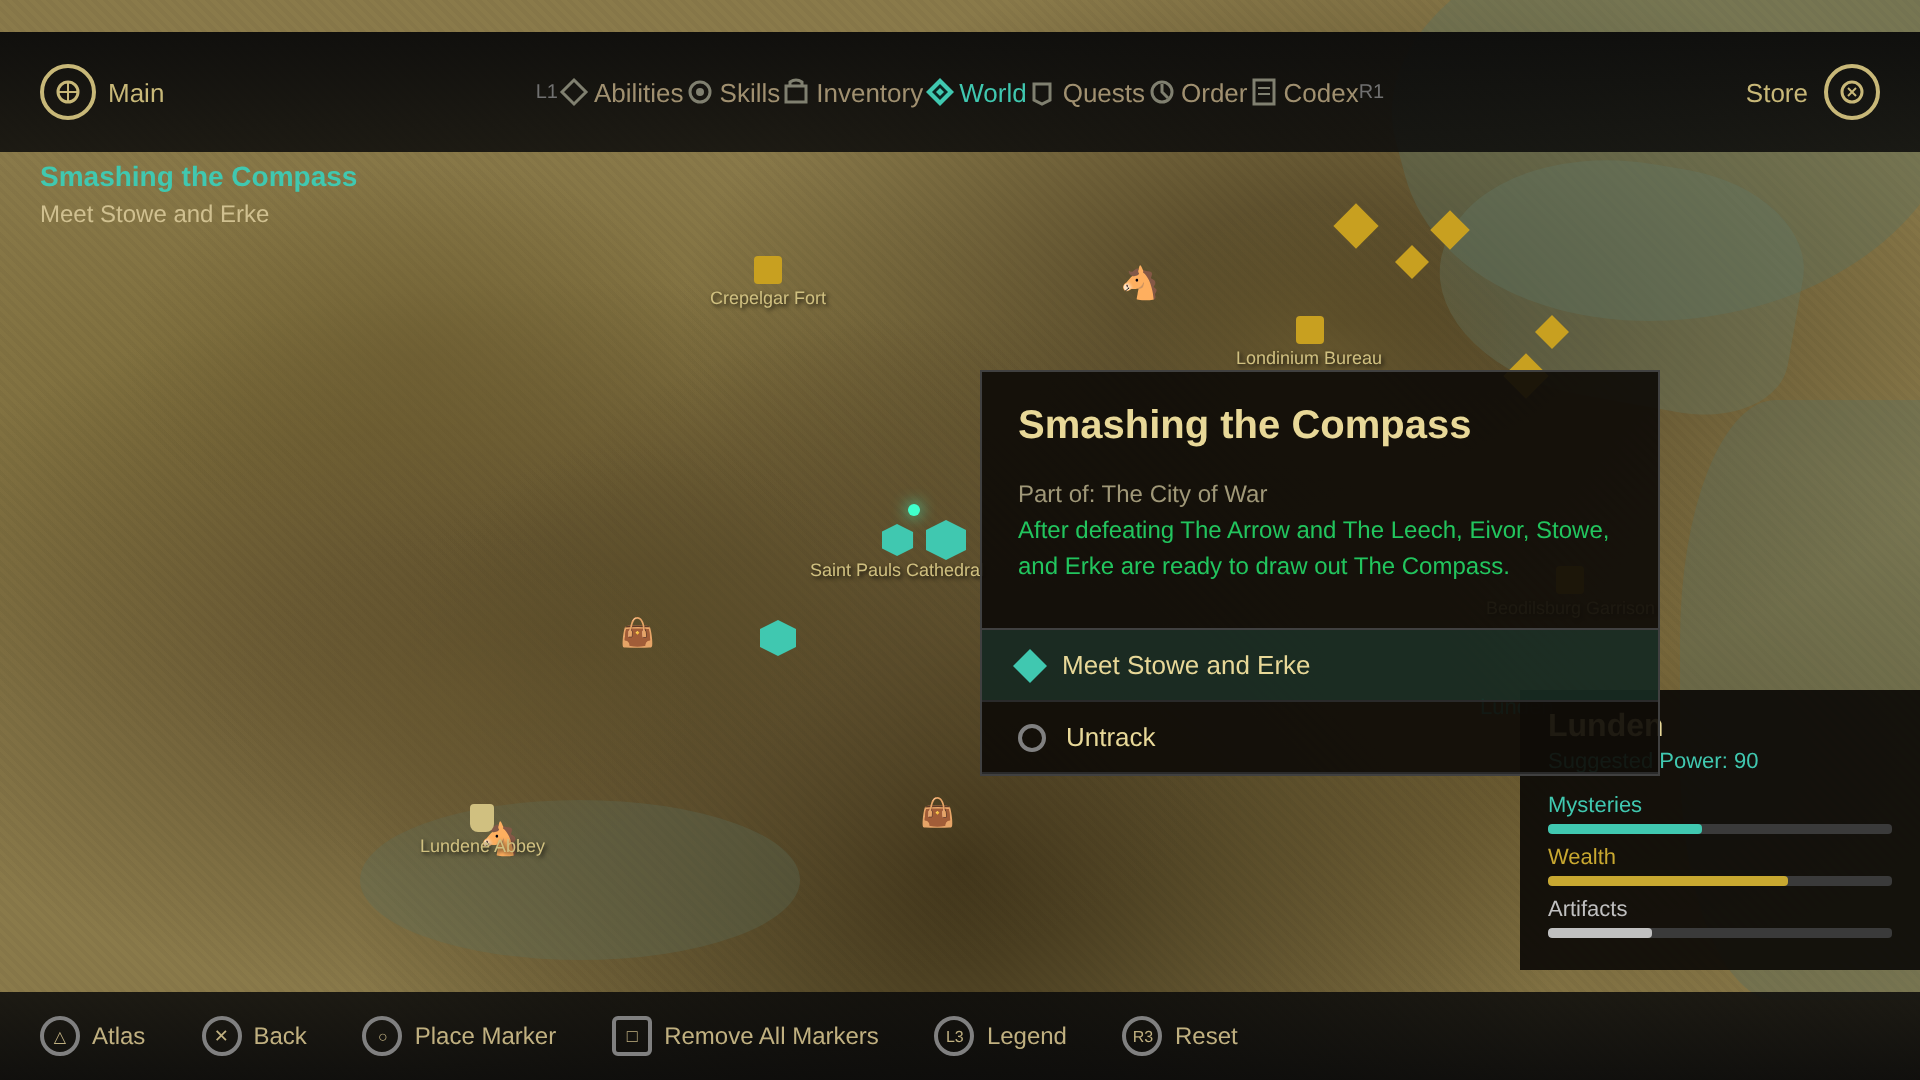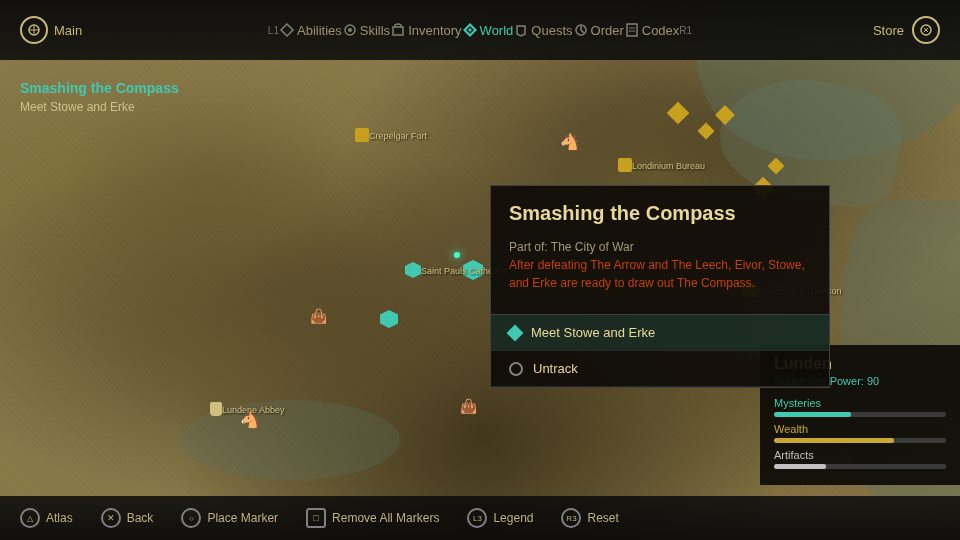--- a/index.html
+++ b/index.html
@@ -39,21 +39,21 @@
           transparent,
           transparent 2px,
           rgba(0,0,0,0.03) 2px,
           rgba(0,0,0,0.03) 4px
         );
     }
 
     
     #top-nav {
       position: absolute;
-      top: 0; left: 0; right: 0;
+      top: 16px; left: 0; right: 0;
       height: 60px;
       background: linear-gradient(to bottom, rgba(10,10,10,0.95) 0%, rgba(10,10,10,0.85) 100%);
       display: flex;
       align-items: center;
       z-index: 100;
     }
 
     #main-menu {
       display: flex;
       align-items: center;
@@ -165,21 +165,21 @@
       margin-top: 15px;
     }
 
     #popup-chapter {
       color: #40c8b0;
       font-size: 12px;
       margin-bottom: 10px;
     }
 
     #popup-desc {
-      color: #c2410c;
+      color: #22c55e;
       font-size: 12px;
       line-height: 1.5;
     }
 
     #popup-divider {
       height: 1px;
       background: #404040;
       margin: 12px 0 0;
     }
 
@@ -318,21 +318,21 @@
 
     .btn-icon.square {
       border-radius: 3px;
     }
 
     
     .map-marker {
       position: absolute;
       z-index: 30;
       display: flex;
-      flex-direction: row;
+      flex-direction: column;
       align-items: center;
     }
 
     .marker-label {
       color: #d0c080;
       font-size: 9px;
       text-shadow: 1px 1px 2px rgba(0,0,0,0.8);
       white-space: nowrap;
     }
 

